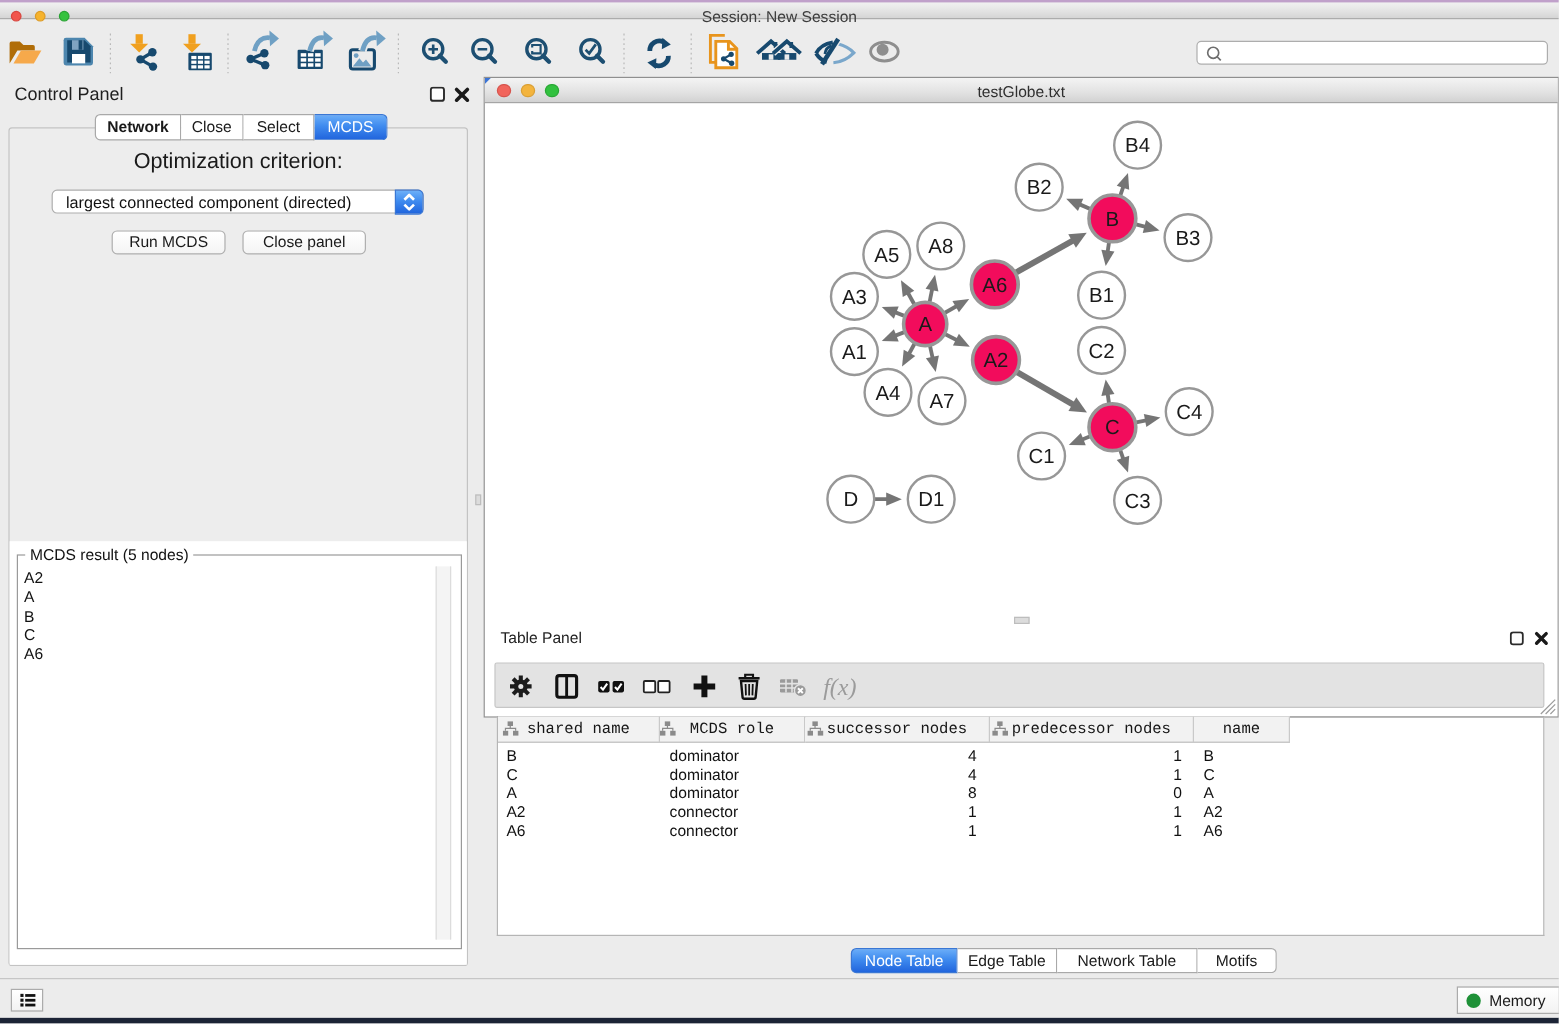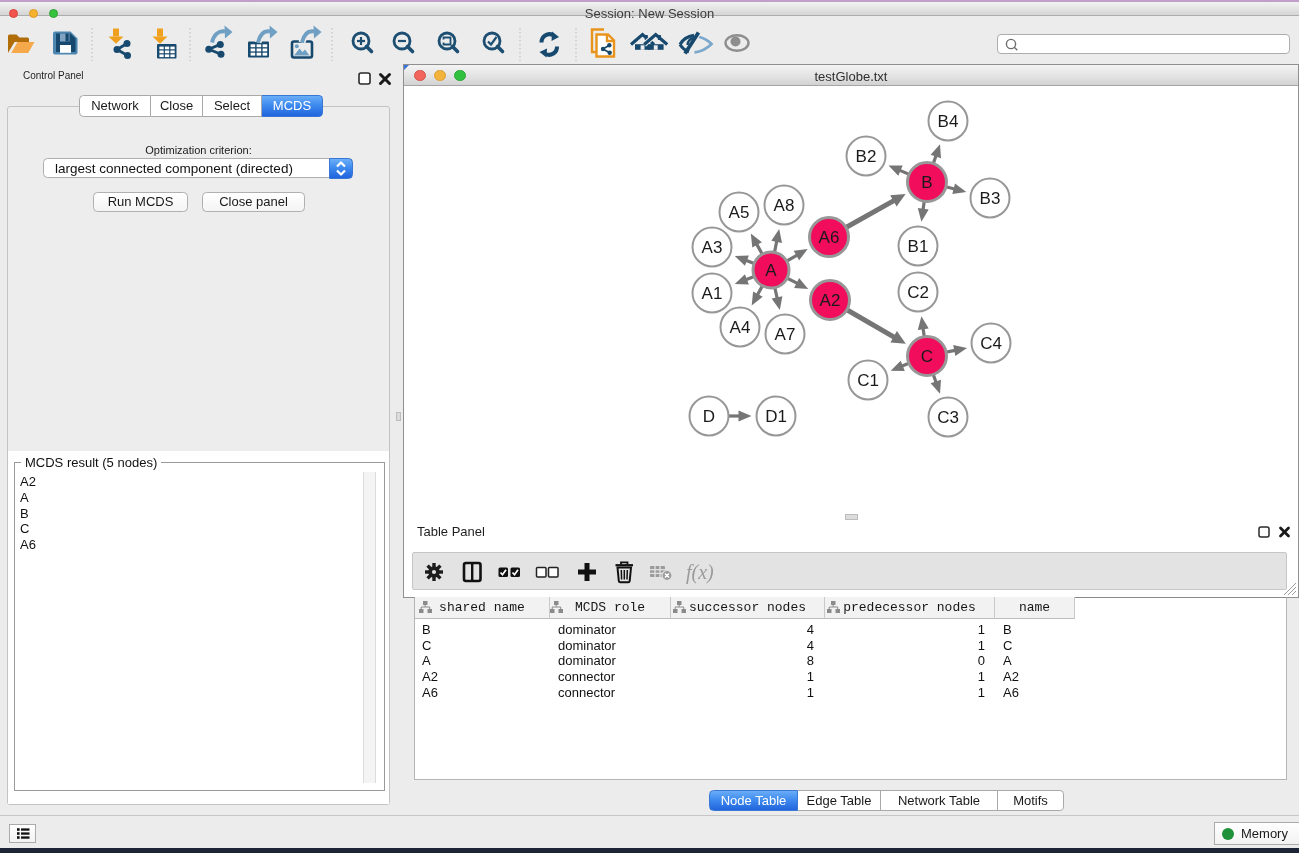--- a/index.html
+++ b/index.html
@@ -11,21 +11,21 @@
   border-top:2px solid #c0a0ca; border-bottom:1px solid #acacac; }
 .titlebar .tl { position:absolute; top:6.5px; width:9px; height:9px; border-radius:50%; }
 .titletext { position:absolute; top:4px; left:0; width:100%; text-align:center; font-size:13px; color:#3c3c3c; }
 .toolbar { position:absolute; left:0; top:25px; width:1299px; height:37px; }
 .searchbox { position:absolute; left:997px; top:34px; width:293px; height:20px; background:#fff; border:1px solid #adadad; border-radius:4px; }
 .winframe { position:absolute; left:403px; top:64px; width:896px; height:534px; background:#fff; border:1px solid #8f8f8f; }
 .wintitle { position:absolute; left:0; top:0; width:100%; height:21px;
   background:linear-gradient(180deg,#f4f4f4 0%,#e2e2e2 60%,#d2d2d2 100%); border-bottom:1px solid #a5a5a5; }
 .wintitle .tl { position:absolute; top:4.5px; width:11.5px; height:11.5px; border-radius:50%; }
 .wintitletext { position:absolute; top:3.5px; left:0; width:100%; text-align:center; font-size:13px; color:#2f2f2f; }
-.cp-head { position:absolute; left:23px; top:70px; font-size:10px; color:#1f1f1f; }
+.cp-head { position:absolute; left:12px; top:70px; font-size:15px; color:#1f1f1f; }
 .cp-body { position:absolute; left:7px; top:106px; width:383px; height:699px; background:#ededed; border:1px solid #c3c3c3; border-radius:3px; }
 .cp-white { position:absolute; left:8px; top:451px; width:381px; height:353px; background:#ffffff; }
 .seg { position:absolute; display:flex; font-size:13px; }
 .seg div { background:#fff; border:1px solid #a9a9a9; border-left:none; text-align:center; line-height:20px; color:#1a1a1a; }
 .seg div:first-child { border-left:1px solid #a9a9a9; border-radius:4.5px 0 0 4.5px; }
 .seg div:last-child { border-radius:0 4.5px 4.5px 0; }
 .seg div.sel { background:linear-gradient(180deg,#6aadf8 0%,#3f8bef 45%,#2165dd 100%); color:#fff; border-color:#3a77d4; }
 .btn { position:absolute; height:20px; background:linear-gradient(180deg,#ffffff,#f4f4f4); border:1px solid #b0b0b0; border-radius:4.5px; font-size:13px; text-align:center; line-height:18px; color:#1a1a1a; }
 .combo { position:absolute; left:43px; top:158px; width:310px; height:20px; background:#fff; border:1px solid #aeaeae; border-radius:4.5px; font-size:13.5px; line-height:19px; padding-left:11px; color:#111; }
 .combo .step { position:absolute; right:-1px; top:-1px; width:24px; height:21px; border-radius:0 4.5px 4.5px 0;
@@ -203,26 +203,26 @@
 <svg class="abs" style="left:358px;top:72px;" width="34" height="14">
 <rect x="1" y="1" width="11" height="11" rx="2" fill="#fdfdfd" stroke="#2a2a2a" stroke-width="1.6"></rect>
 <g stroke="#1a1a1a" stroke-width="3" stroke-linecap="round">
       <line x1="22.5" y1="2.5" x2="31.5" y2="11.5"></line>
       <line x1="31.5" y1="2.5" x2="22.5" y2="11.5"></line>
     </g>
 </svg>
 <div class="cp-body"></div>
 <div class="cp-white"></div>
 <div class="seg" style="left:79px;top:95px;">
-<div style="width:72px;">Network</div>
+<div style="width:72px;font-weight:bold;">Network</div>
     <div style="width:52px;">Close</div>
     <div style="width:59px;">Select</div>
     <div class="sel" style="width:61px;">MCDS</div>
 </div>
-<div class="abs" style="left:8px;top:144px;width:381px;text-align:center;font-size:11px;">Optimization criterion:</div>
+<div class="abs" style="left:8px;top:124px;width:381px;text-align:center;font-size:18px;">Optimization criterion:</div>
 <div class="combo">largest connected component (directed)<div class="step"><svg width="22" height="19">
         <polyline points="7,7.5 11,3.5 15,7.5" fill="none" stroke="#fff" stroke-width="2.2" stroke-linejoin="round"></polyline>
         <polyline points="7,11.5 11,15.5 15,11.5" fill="none" stroke="#fff" stroke-width="2.2" stroke-linejoin="round"></polyline>
       </svg></div></div>
 <div class="btn" style="left:93px;top:192px;width:95px;">Run MCDS</div>
 <div class="btn" style="left:202px;top:192px;width:103px;">Close panel</div>
 <div class="fieldset">
     <div class="fs-scroll"></div>
     <div class="fs-items">A2<br>A<br>B<br>C<br>A6</div>
   </div>

